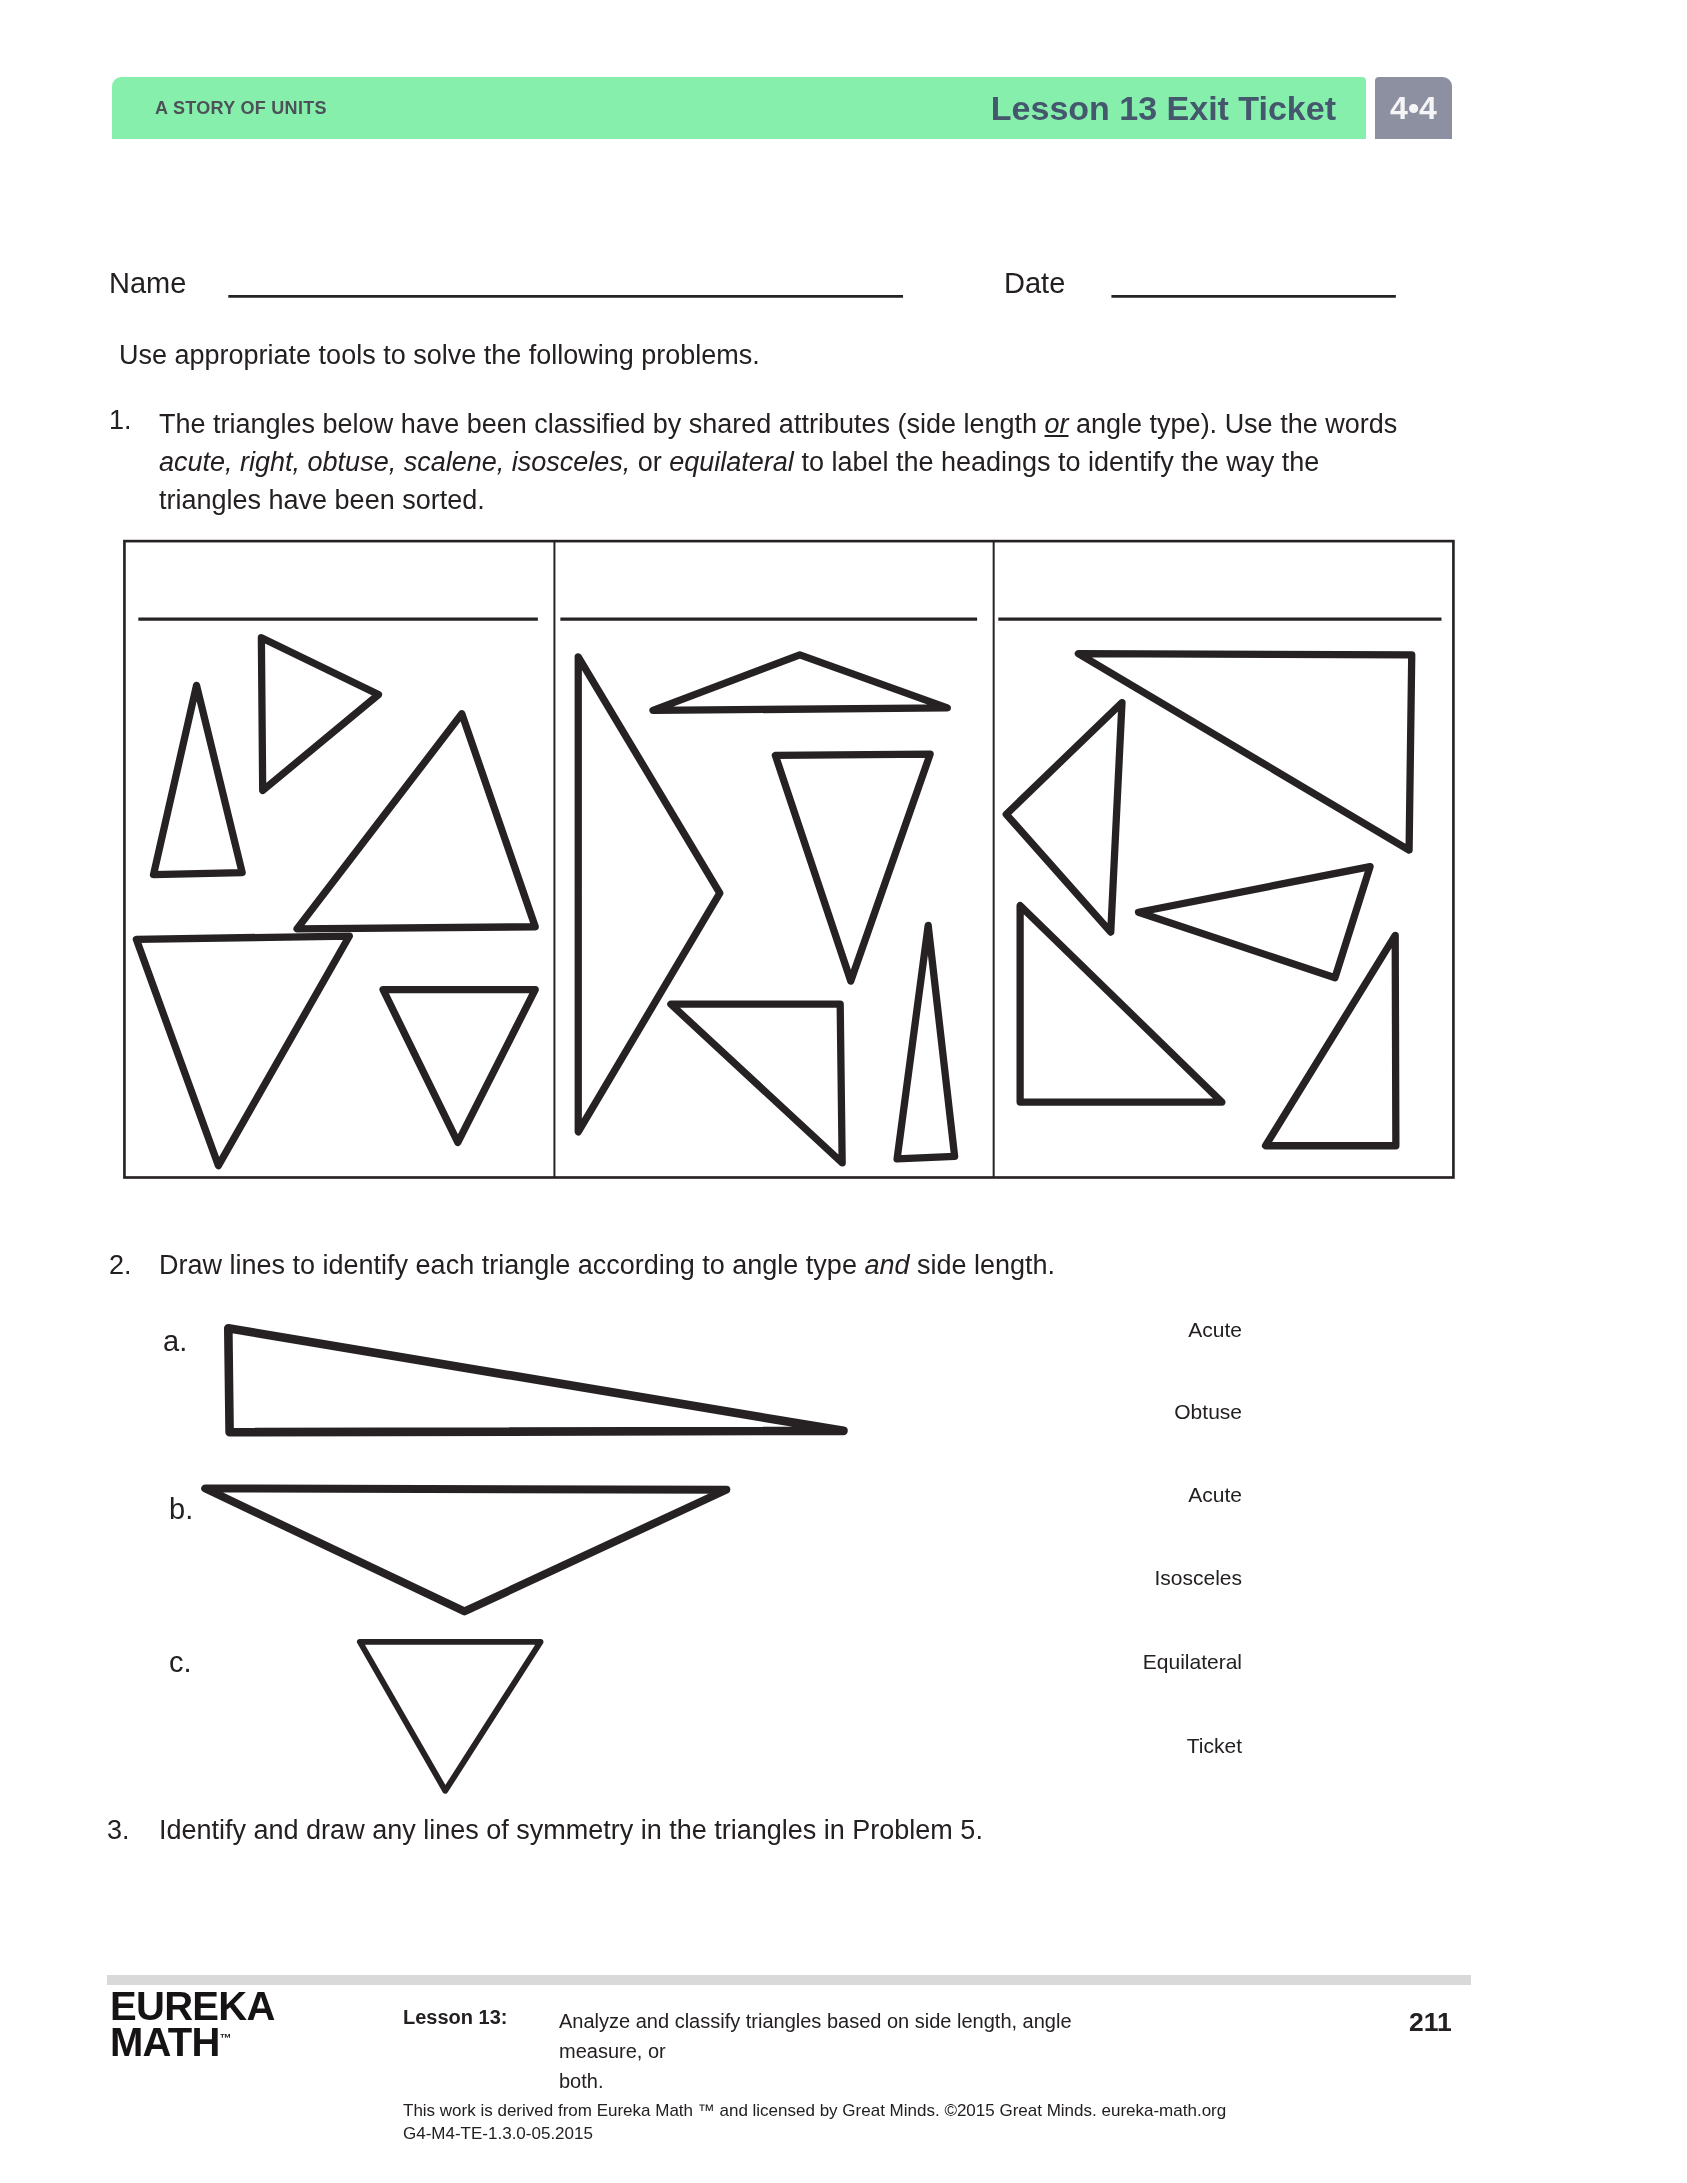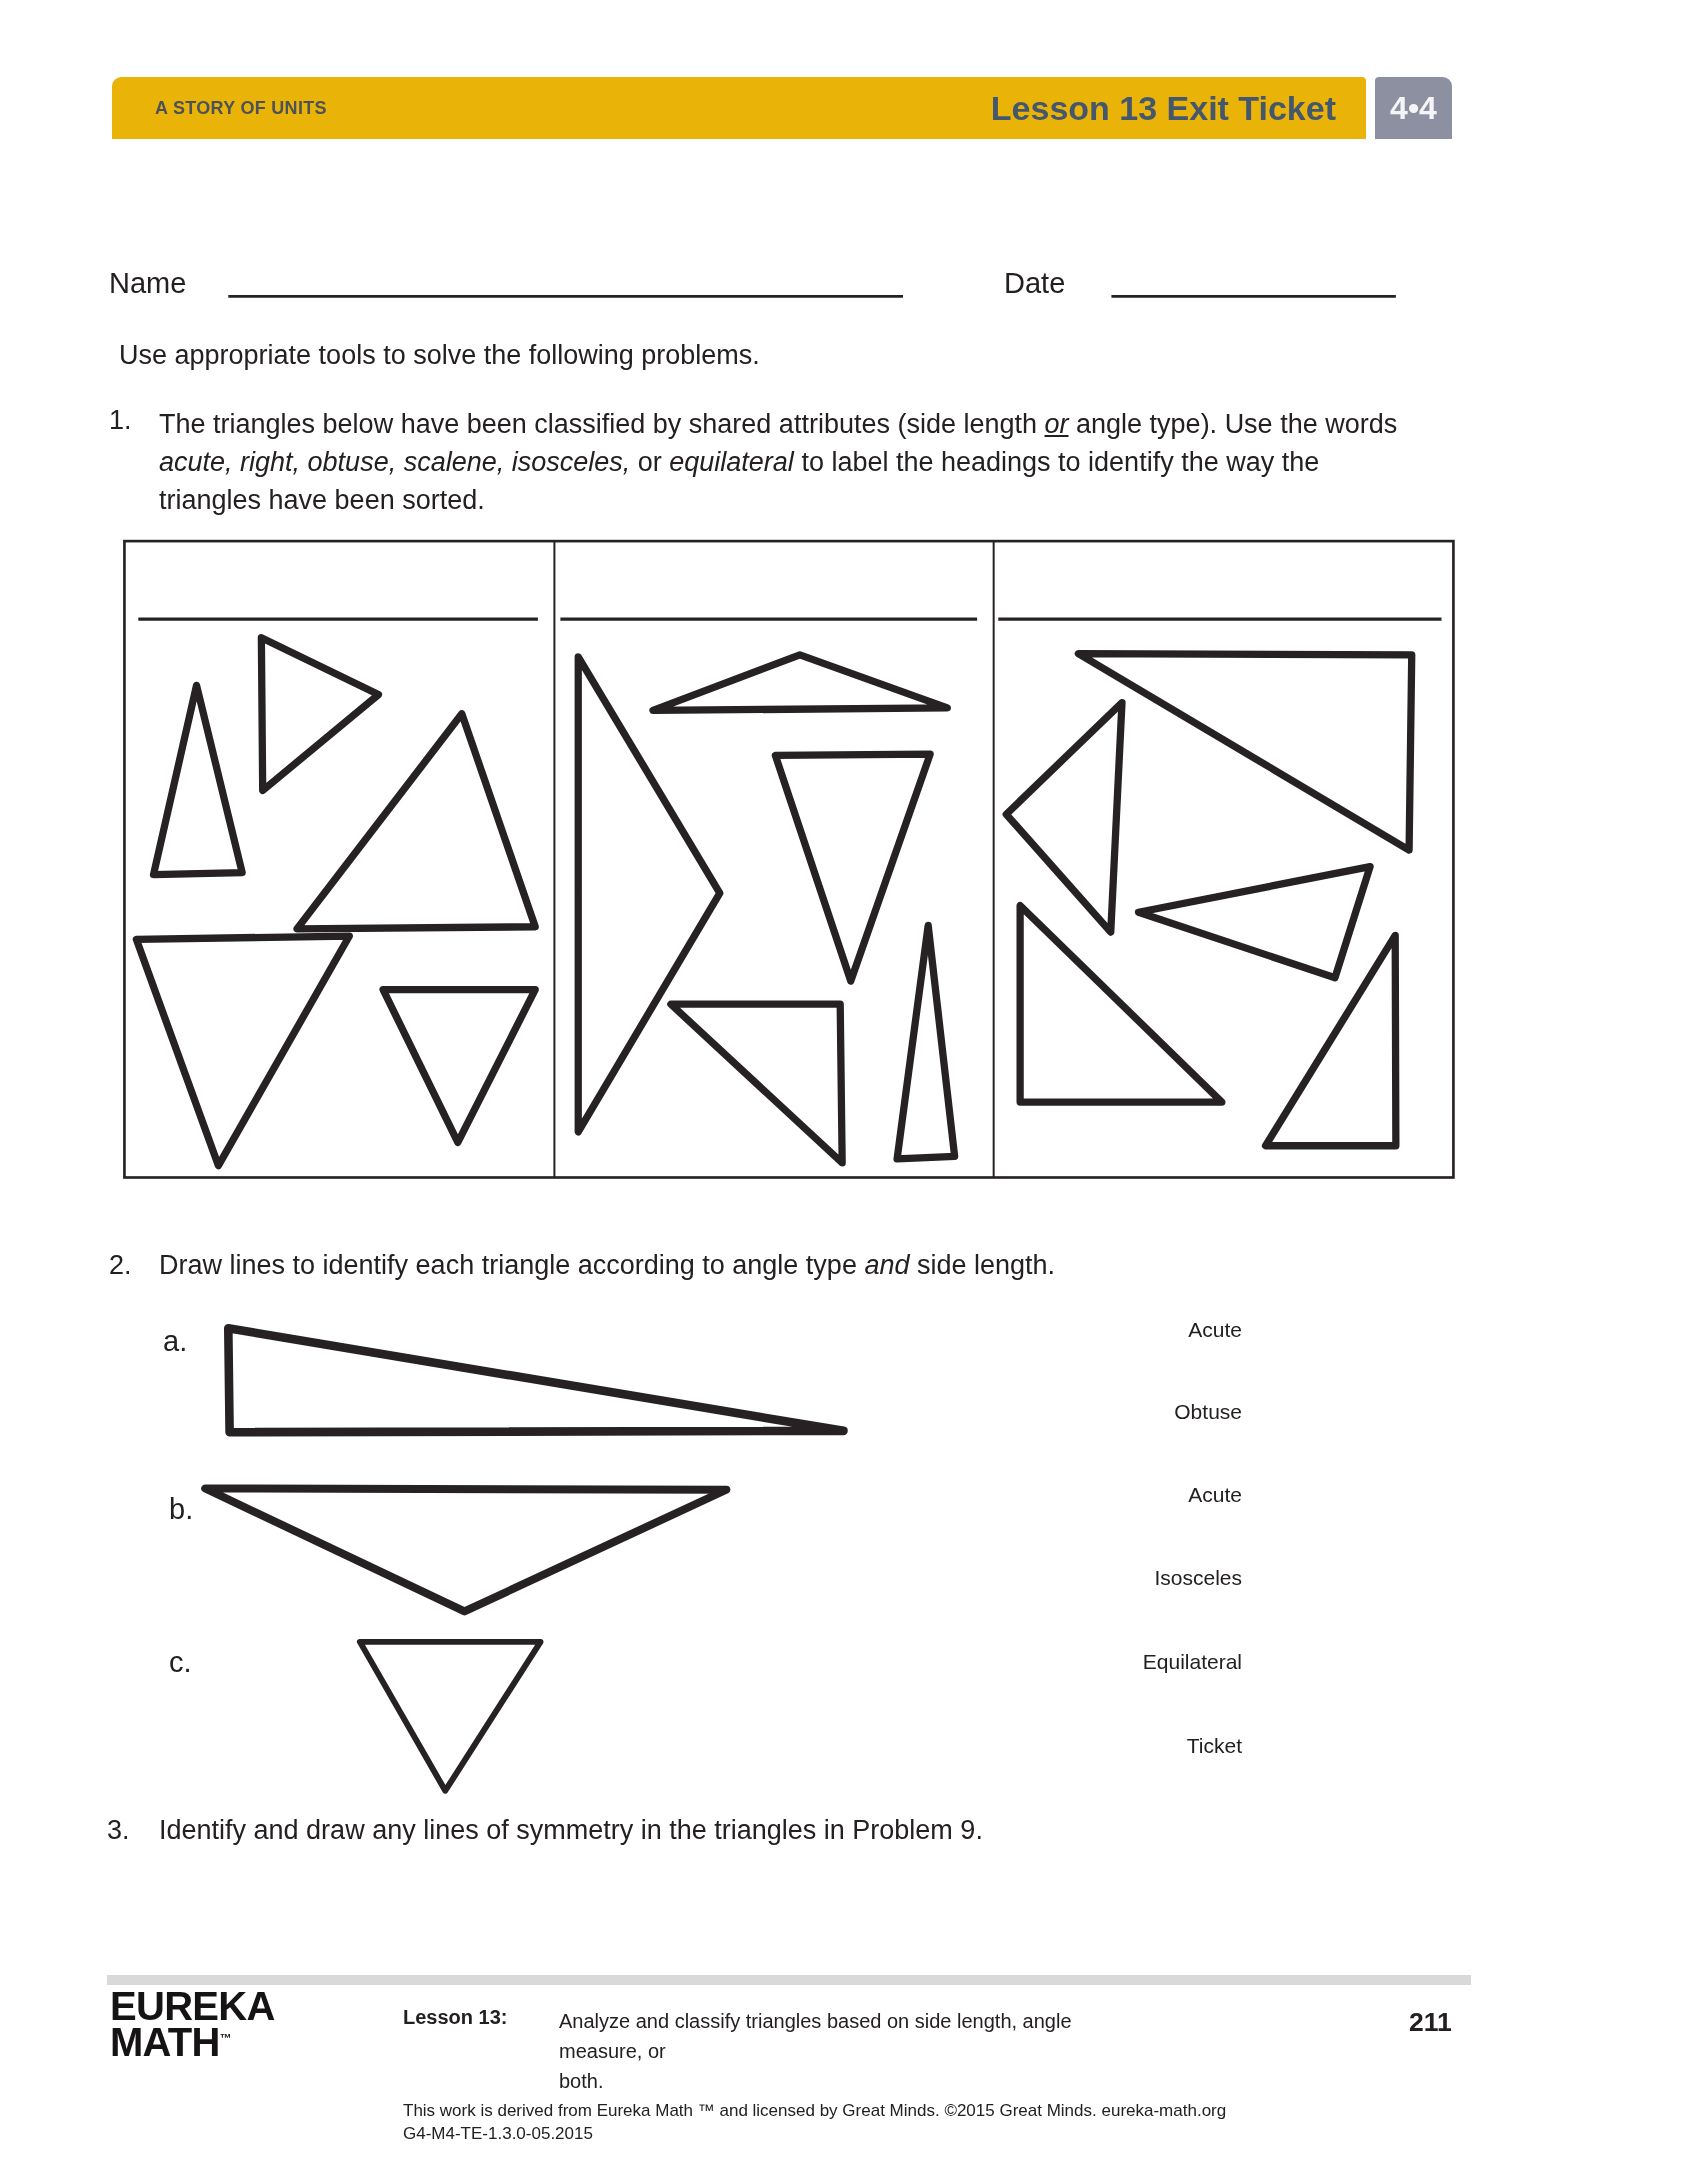--- a/index.html
+++ b/index.html
@@ -1,21 +1,21 @@
 <!DOCTYPE html>
 <html style="font-size:10.6px"><head>
 <meta charset="utf-8">
 <style>
   html,body{margin:0;padding:0;background:#ffffff;}
   .page{position:relative;width:1687px;height:2183px;background:#ffffff;overflow:hidden;
         font-family:"Liberation Sans",sans-serif;color:#242021;}
   .abs{position:absolute;white-space:nowrap;}
   
   .header-bar{position:absolute;left:112px;top:77px;width:1254px;height:62px;
-    background:#eab308;border-radius:9.3px 4px 0 0;display:flex;align-items:center;
+    background:#86efac;border-radius:9.3px 4px 0 0;display:flex;align-items:center;
     justify-content:space-between;padding:0 30px 0 43px;box-sizing:border-box;}
   .program{font-size:18px;font-weight:700;letter-spacing:0.3px;color:#4c5258;}
   .header-title{font-size:34px;font-weight:700;color:#44576d;}
   .badge{position:absolute;left:1375px;top:77px;width:77px;height:62px;background:#8c90a0;
     border-radius:4px 9.3px 0 0;display:flex;align-items:center;justify-content:center;
     color:#f5f5f7;font-size:32px;font-weight:700;}
   
   .t41{font-size:27px;} .t44{font-size:29px;}
   .name-label{left:109px;top:267px;}
   .date-label{left:1004px;top:267px;}
@@ -104,21 +104,21 @@
   <div class="abs t44 item-label-c">c.</div>
 
   <div class="word w0">Acute</div>
   <div class="word w1">Obtuse</div>
   <div class="word w2">Acute</div>
   <div class="word w3">Isosceles</div>
   <div class="word w4">Equilateral</div>
   <div class="word w5">Ticket</div>
 
   <div class="abs t41 p3-num">3.</div>
-  <div class="abs t41 p3-text">Identify and draw any lines of symmetry in the triangles in Problem 9.</div>
+  <div class="abs t41 p3-text">Identify and draw any lines of symmetry in the triangles in Problem 5.</div>
 
   <div class="footer-rule"></div>
   <div class="logo">
     <div>EUREKA</div>
     <div><span>MATH</span><sup>™</sup></div>
   </div>
   <div class="abs lesson-label">Lesson 13:</div>
   <div class="lesson-desc">
     <div>Analyze and classify triangles based on side length, angle measure, or</div>
     <div>both.</div>

